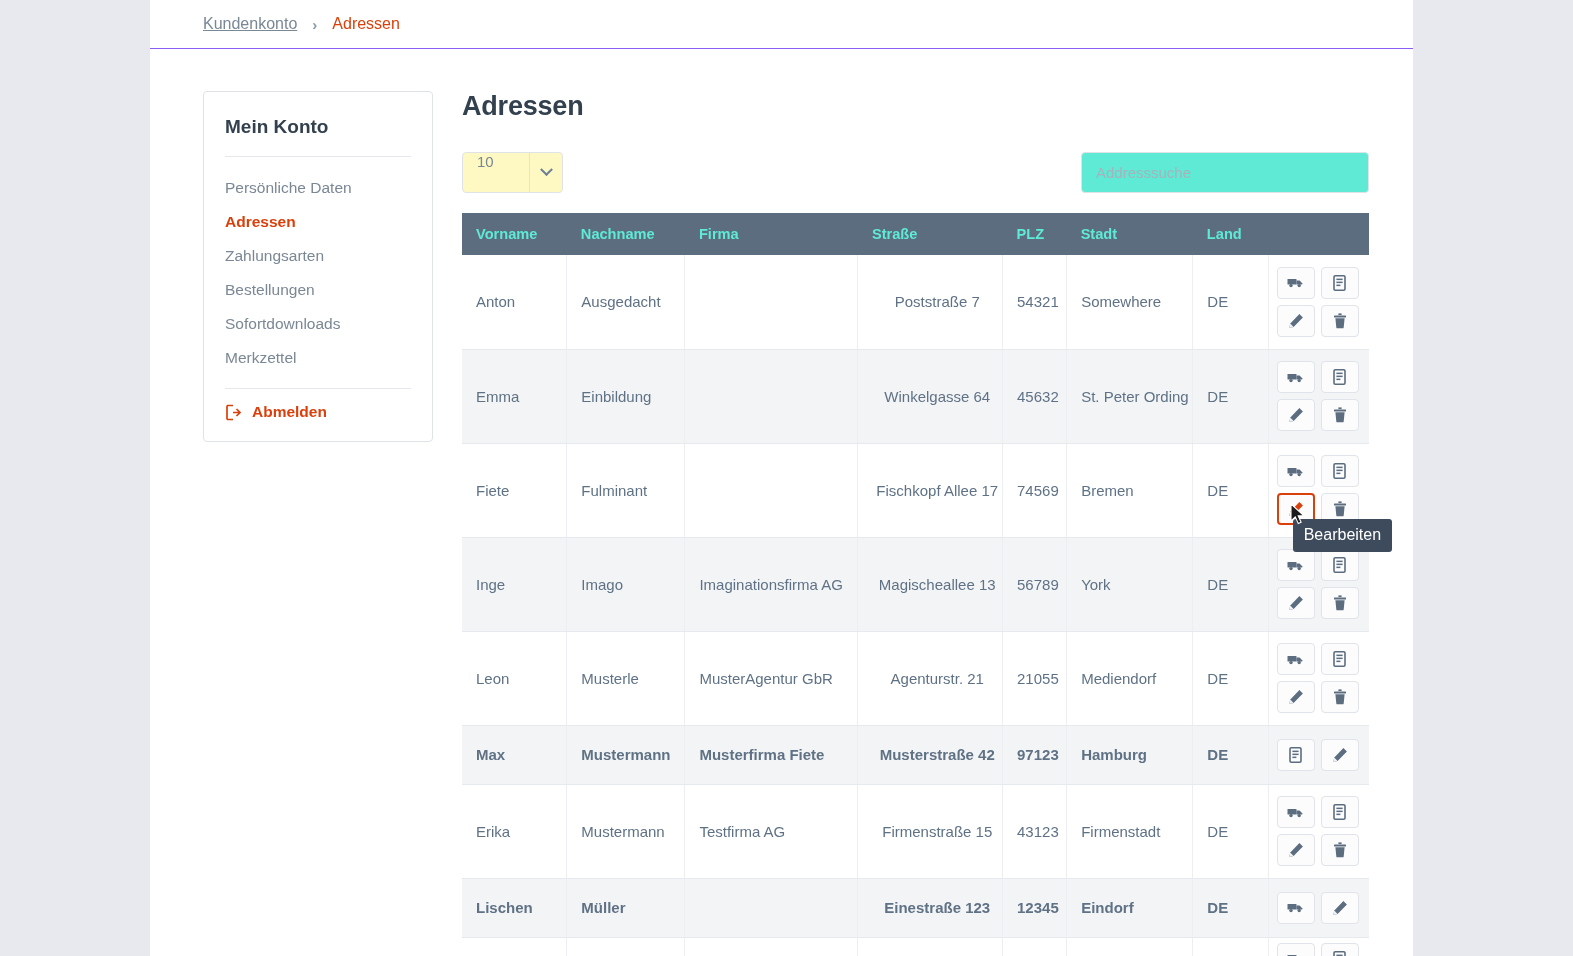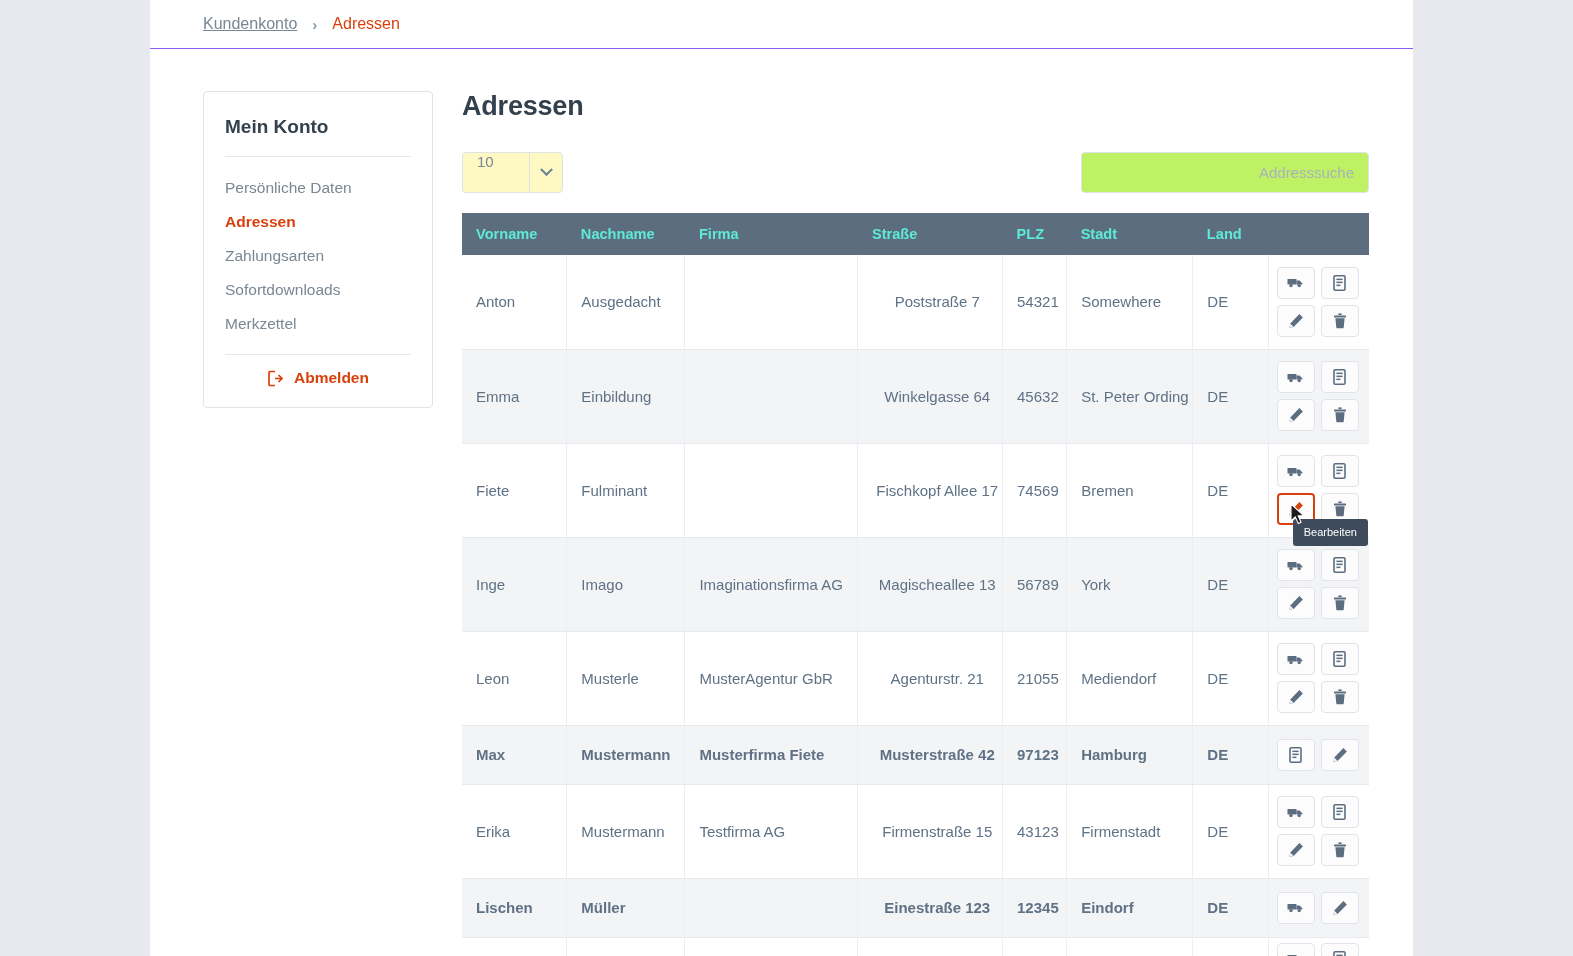--- a/index.html
+++ b/index.html
@@ -32,43 +32,43 @@
     width:230px; flex:0 0 230px;
     border:1px solid #dfe3e8; border-radius:4px;
     background:#fff; padding:24px 21px 18px 21px;
     height:fit-content;
   }
   .sb-title { font-size:19px; font-weight:bold; color:#33414e; margin:0 0 18px 0; }
   .sb-rule { height:1px; background:#e4e7ec; margin:0 0 14px 0; }
   .sb-item { display:block; font-size:15.5px; color:#7a8795; padding:8px 0; text-decoration:none; }
   .sb-item.active { color:#d9400b; font-weight:bold; }
   .sb-rule2 { height:1px; background:#e4e7ec; margin:13px 0 10px 0; }
-  .sb-logout { display:flex; align-items:center; gap:10px; color:#d9400b; font-weight:bold; font-size:15.5px; text-decoration:none; padding:4px 0 2px 0;justify-content:center;}
+  .sb-logout { display:flex; align-items:center; gap:10px; color:#d9400b; font-weight:bold; font-size:15.5px; text-decoration:none; padding:4px 0 2px 0;}
   .sb-logout svg { display:block; }
 
   
   .main { flex:1; padding-left:29px; padding-right:44px; }
   .page-title { font-size:27px; font-weight:bold; color:#33414e; margin:0 0 30px 0; letter-spacing:-0.2px;}
 
   .toolbar { display:flex; align-items:center; justify-content:space-between; margin-bottom:20px; }
   .select-wrap {
     position:relative; width:101px; height:41px;
     border:1px solid #dfe3e8; border-radius:4px; background:#fef9c3;
     display:flex; 
   }
   .select-val { padding-left:14px; font-size:15px; color:#7a8795; }
   .select-btn {
     position:absolute; right:0; top:0; width:33px; height:100%;
     border-left:1px solid #dfe3e8; display:flex; align-items:center; justify-content:center;
   }
   .chev { width:9px; height:9px; border-right:2px solid #6d8096; border-bottom:2px solid #6d8096; transform:rotate(45deg) translate(-2px,-2px); }
   .search-input {
     width:288px; height:41px; border:1px solid #dfe3e8; border-radius:4px;
-    background:#bef264; padding:0 14px; font-size:15px; color:#5f7285;
-    font-family:"Liberation Sans", sans-serif; outline:none;text-align:right;
+    background:#5eead4; padding:0 14px; font-size:15px; color:#5f7285;
+    font-family:"Liberation Sans", sans-serif; outline:none;
   }
   .search-input::placeholder { color:#a7b2bd; }
 
   
   table.addr { width:100%; border-collapse:collapse; table-layout:fixed; }
   table.addr thead th {
     background:#5c6d80; color:#5eead4; font-size:14.6px; font-weight:bold;
     text-align:left; padding:13px 0 13px 14px; height:39px;
   }
   .c-vorname  { width:103px; }
@@ -95,21 +95,21 @@
   .abtn {
     width:38px; height:32px; border:1px solid #e0e3e9; border-radius:4px;
     background:#fcfcfd; display:flex; align-items:center; justify-content:center;
     padding:0; cursor:pointer;
   }
   .abtn.hl { border:2px solid #d9400b; }
   .abtn svg { display:block; }
 
   .tooltip {
     position:absolute; background:#3d4b5c; color:#fff;
-    font-size:11px; padding:7px 11px 8px 11px; border-radius:3px;
+    font-size:16px; padding:7px 11px 8px 11px; border-radius:3px;
     white-space:nowrap;
   }
   .cursor-arrow { position:absolute; pointer-events:none; }
   .partial-row { margin-top:-1px; }
 </style>
 </head>
 <body>
 
 <div class="page">
 
@@ -121,20 +121,21 @@
 
   <div class="body-wrap">
 
     <aside class="sidebar">
       <div class="sb-title">Mein Konto</div>
       <div class="sb-rule"></div>
 
       <a class="sb-item" href="#">Persönliche Daten</a>
       <a class="sb-item active" href="#">Adressen</a>
       <a class="sb-item" href="#">Zahlungsarten</a>
+      <a class="sb-item" href="#">Bestellungen</a>
       <a class="sb-item" href="#">Sofortdownloads</a>
       <a class="sb-item" href="#">Merkzettel</a>
 
       <div class="sb-rule2"></div>
 
       <a class="sb-logout" href="#">
         <span>
           <svg width="17" height="17" viewBox="0 0 17 17">
             <path d="M2 1.5 L2 15.5 M2 1.5 L8 1.5 M2 15.5 L8 15.5" stroke="#d9400b" stroke-width="1.7" fill="none"></path>
             <path d="M8 8.5 L15 8.5 M11.5 5 L15 8.5 L11.5 12" stroke="#d9400b" stroke-width="1.7" fill="none"></path>

